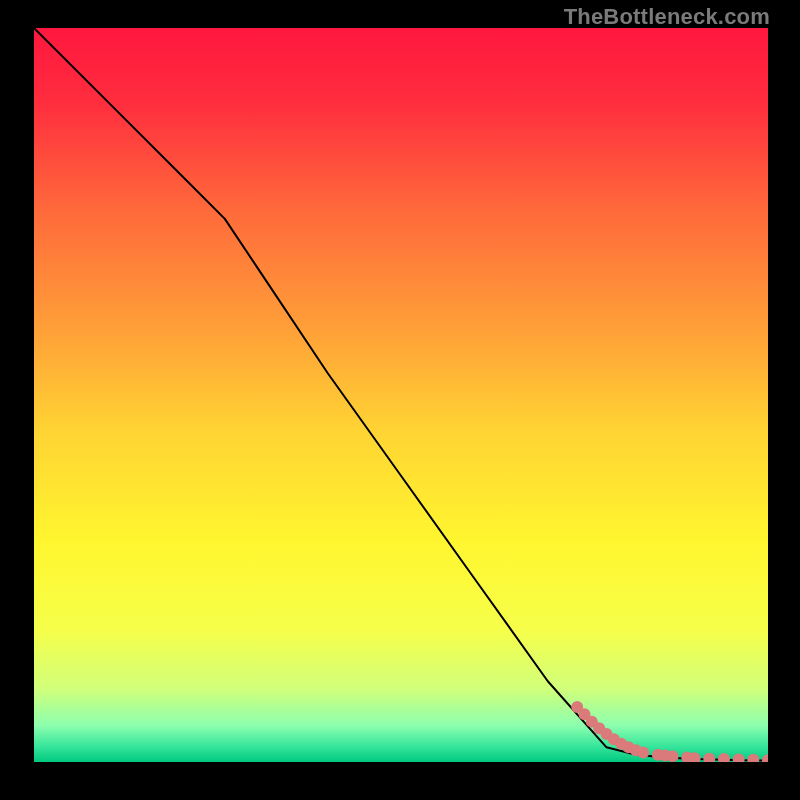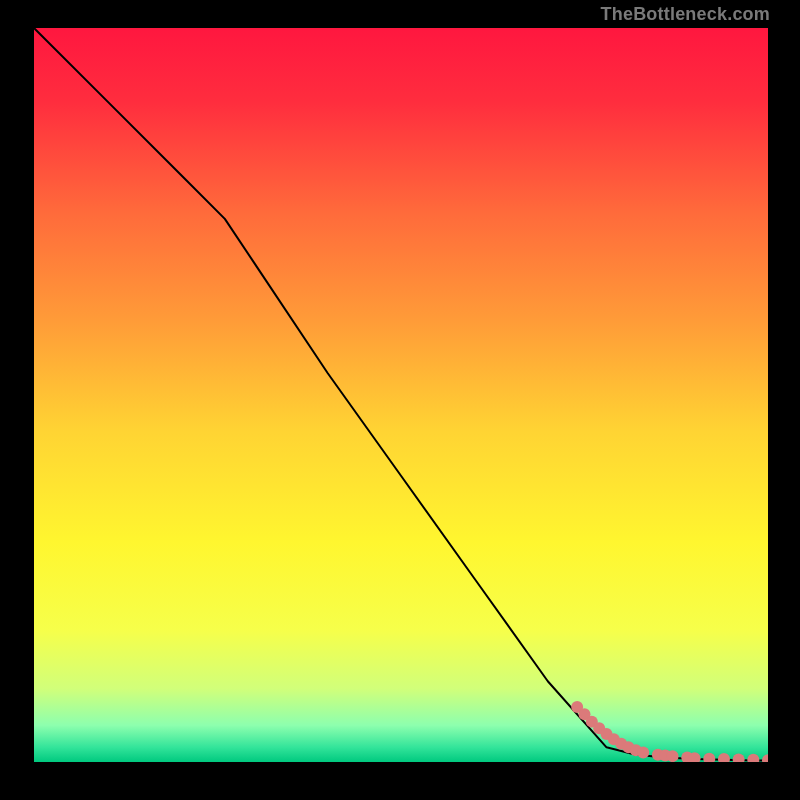--- a/index.html
+++ b/index.html
@@ -27,21 +27,21 @@
   .plot svg {
     display: block;
     width: 734px;
     height: 734px;
   }
   .watermark {
     position: absolute;
     top: 4px;
     right: 30px;
     color: #7a7a7a;
-    font-size: 18px;
+    font-size: 22px;
     font-weight: 600;
     letter-spacing: 0.2px;
     user-select: none;
   }
 </style>
 </head>
 <body>
 
 <div class="frame">
 

